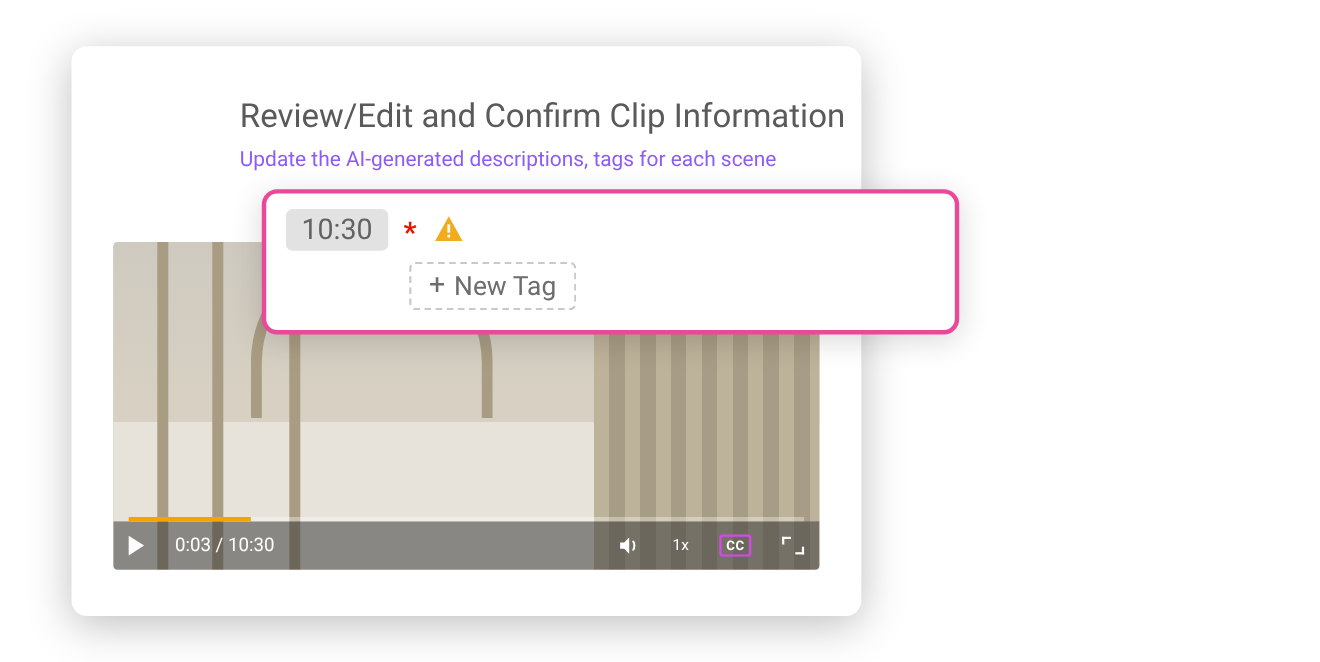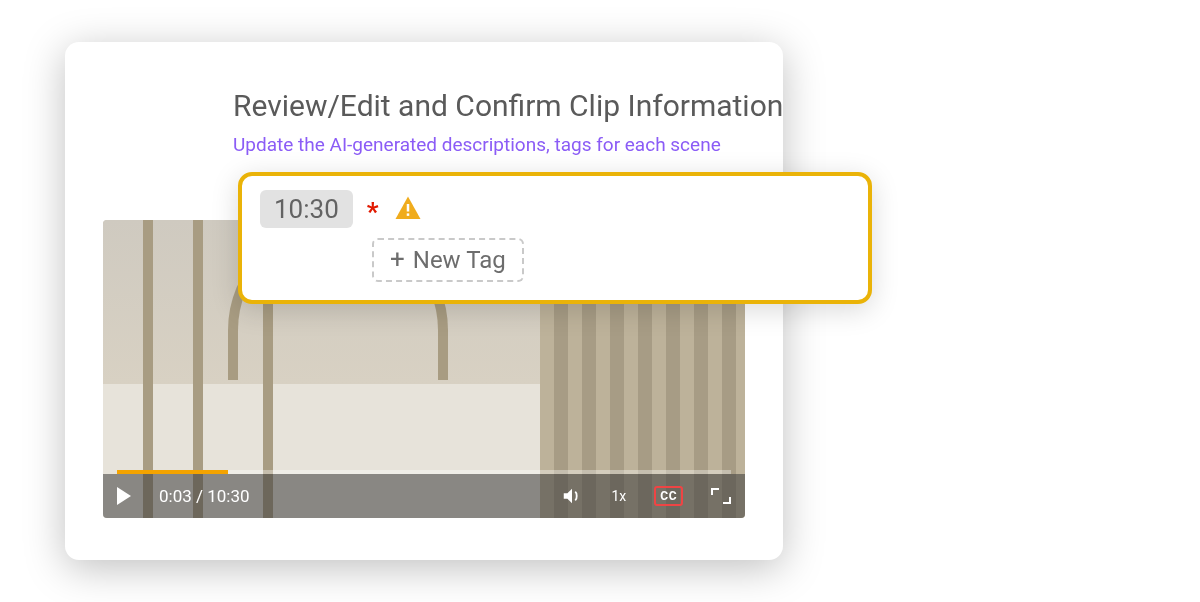--- a/index.html
+++ b/index.html
@@ -4,21 +4,21 @@
   <style>
     * { margin:0; padding:0; box-sizing:border-box; }
     body {
       font-family: -apple-system, BlinkMacSystemFont, "Segoe UI", Roboto, Helvetica, Arial, sans-serif;
       width:1200px; height:602px; background:#fff; position:relative;
     }
     .card {
       position:absolute; left:65px; top:42px; width:718px; height:518px;
       background:#fff; border-radius:14px;
       box-shadow:0 8px 40px rgba(0,0,0,0.25);
-      padding:46px 46px 0 53px;
+      padding:46px 46px 0 38px;
     }
     .title {
       font-size:30px; color:#5a5a5a; font-weight:400;
       margin-left:115px; white-space:nowrap;
     }
     .subtitle {
       font-size:19px; color:#8b5cf6; font-weight:400;
       margin-left:115px; margin-top:10px; white-space:nowrap;
     }
 
@@ -62,30 +62,30 @@
 
     .play-tri {
       width:0;height:0;border-left:14px solid #fff;
       border-top:9px solid transparent;border-bottom:9px solid transparent;
       cursor:pointer;
     }
     .spacer{flex:1}
     .icon-btn{cursor:pointer; display:flex; align-items:center; justify-content:center;}
     .vol{width:22px;height:22px}
     .rate{font-size:14px;cursor:pointer}
-    .ccbox{border:2px solid #ef4444;border-radius:3px;font-size:12px;padding:1px 4px;font-weight:700;letter-spacing:0.5px;cursor:pointer}
+    .ccbox{border:2px solid #d946ef;border-radius:3px;font-size:12px;padding:1px 4px;font-weight:700;letter-spacing:0.5px;cursor:pointer}
     .fsbox{width:20px;height:16px;position:relative;cursor:pointer}
     .fsbox::before,.fsbox::after{content:"";position:absolute;border:2px solid #fff}
     .fsbox::before{left:0;top:0;width:6px;height:5px;border-right:none;border-bottom:none}
     .fsbox::after{right:0;bottom:0;width:6px;height:5px;border-left:none;border-top:none}
 
     
     .popup {
       position:absolute; left:238px; top:172px; width:634px; height:132px;
-      background:#fff; border:4px solid #eab308; border-radius:14px;
+      background:#fff; border:4px solid #ec4899; border-radius:14px;
       box-shadow:0 6px 28px rgba(0,0,0,0.15);
       padding:14px 20px 14px 18px;
     }
     .popup-row1{display:flex; align-items:center; gap:14px;}
     .time-chip{
       background:#e2e2e2; color:#636363; font-size:26px; font-weight:400;
       padding:4px 14px; border-radius:6px;
     }
     .asterisk{color:#e11900; font-size:26px; font-weight:700; line-height:1; position:relative; top:3px;}
     .placeholder{

